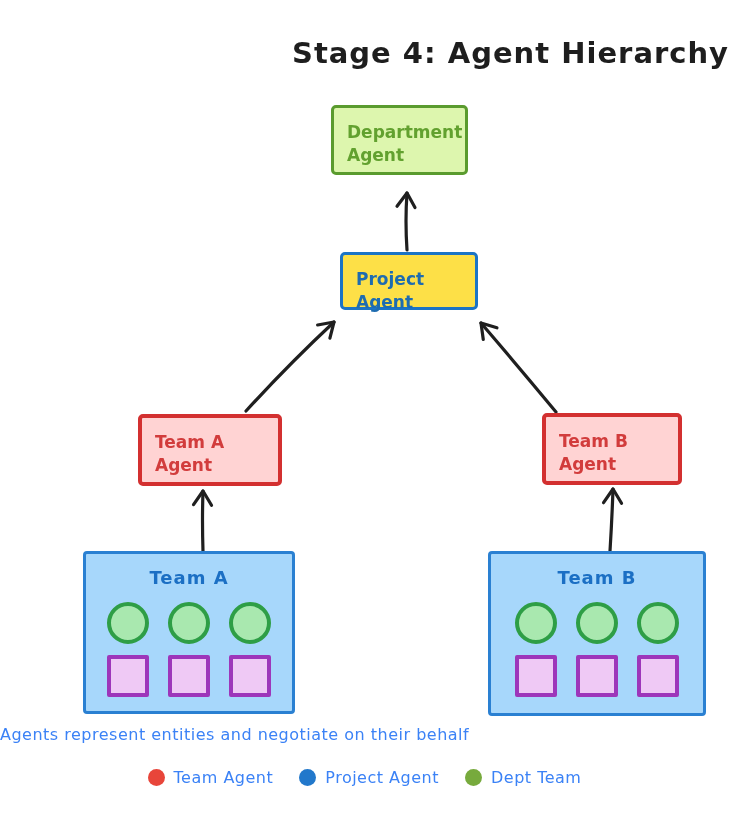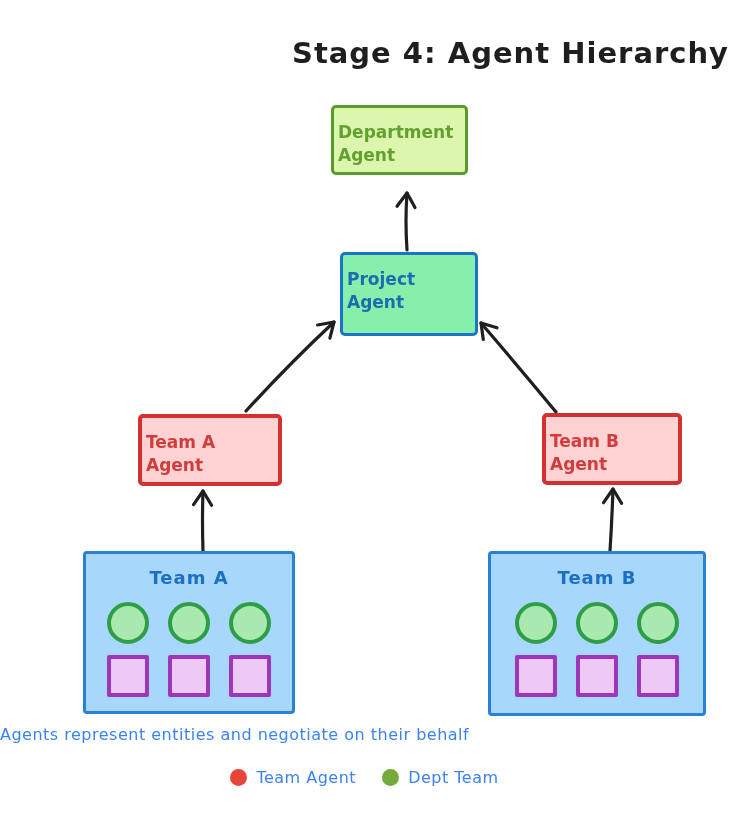--- a/index.html
+++ b/index.html
@@ -13,27 +13,27 @@
   .diagram-title {
     position: absolute; top: 36px; left: 0; width: 729px;
     text-align: right; font-size: 29px; font-weight: 600;
     color: #1e1e1e; letter-spacing: 1px;
   }
 
   svg.arrows { position: absolute; left: 0; top: 0; pointer-events: none; }
 
   .node {
     position: absolute; box-sizing: border-box;
-    border-radius: 5px; padding: 13px 8px 0 4px;
+    border-radius: 5px; padding: 13px 8px 0 13px;
     font-size: 17px; font-weight: 600; line-height: 1.38;
   }
   .node-department { left: 331px; top: 105px; width: 137px; height: 70px;
     border: 3.5px solid #5a9b2e; background: #ddf6ae; color: #62a12f; }
-  .node-project { left: 340px; top: 252px; width: 138px; height: 84px;
-    border: 3.5px solid #1b74c5; background: #86efac; color: #1e6cb0; }
+  .node-project { left: 340px; top: 252px; width: 138px; height: 58px;
+    border: 3.5px solid #1b74c5; background: #fde047; color: #1e6cb0; }
   .node-team-agent {
     border: 4px solid #d33030; background: #ffd3d3; color: #d23c3c; }
   .node-team-a-agent { left: 138px; top: 414px; width: 144px; height: 72px; }
   .node-team-b-agent { left: 542px; top: 413px; width: 140px; height: 72px; }
 
   .team-container {
     position: absolute; box-sizing: border-box;
     border: 3.5px solid #2a80d2; background: #a7d7fb; border-radius: 4px;
   }
   .team-a-container { left: 83px; top: 551px; width: 212px; height: 163px; }
@@ -138,18 +138,22 @@
   </div>
 
   <div class="caption">Agents represent entities and negotiate on their behalf</div>
 
   <div class="legend">
     <div class="legend-item">
       <span class="legend-dot dot-team"></span>
       <span>Team Agent</span>
     </div>
     <div class="legend-item">
+      <span class="legend-dot dot-project"></span>
+      <span>Project Agent</span>
+    </div>
+    <div class="legend-item">
       <span class="legend-dot dot-dept"></span>
       <span>Dept Team</span>
     </div>
   </div>
 
 </div>
 
 </body></html>

